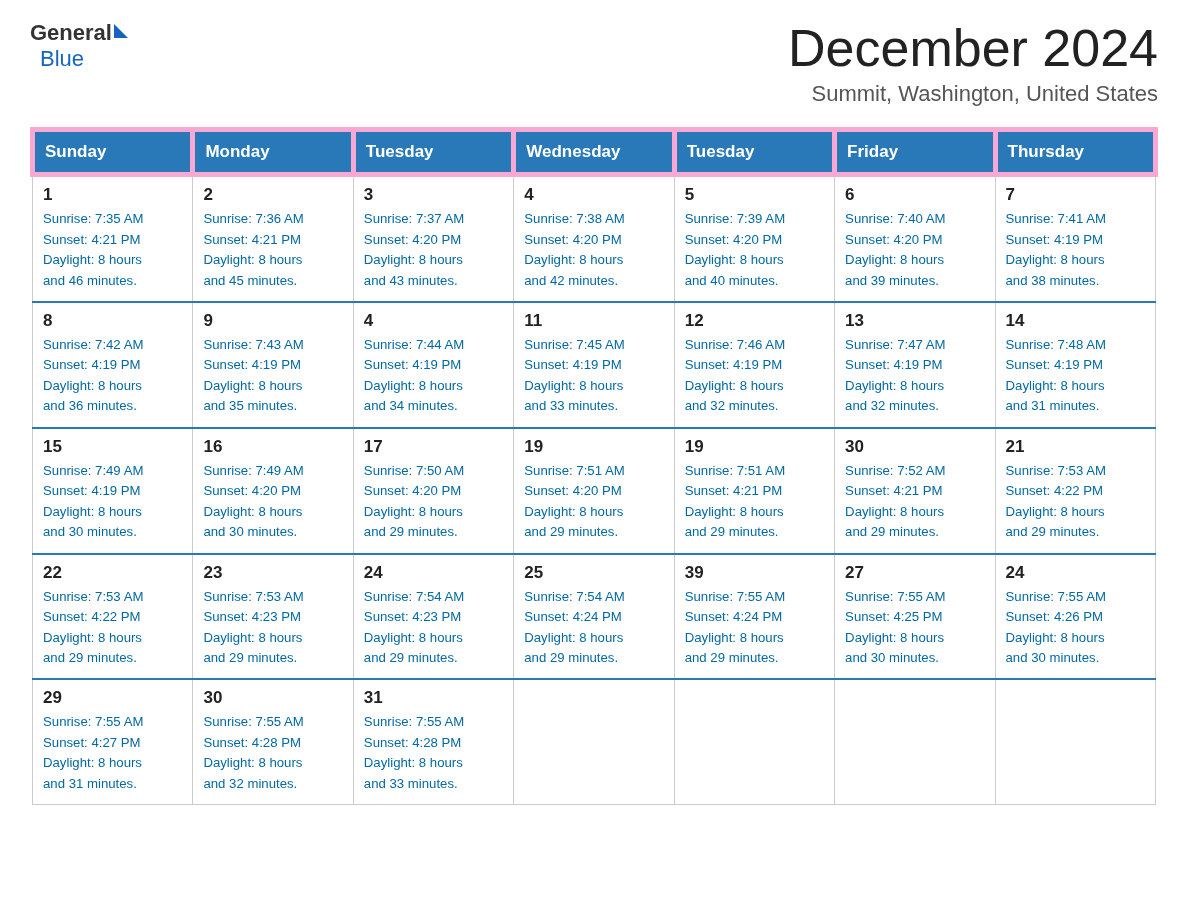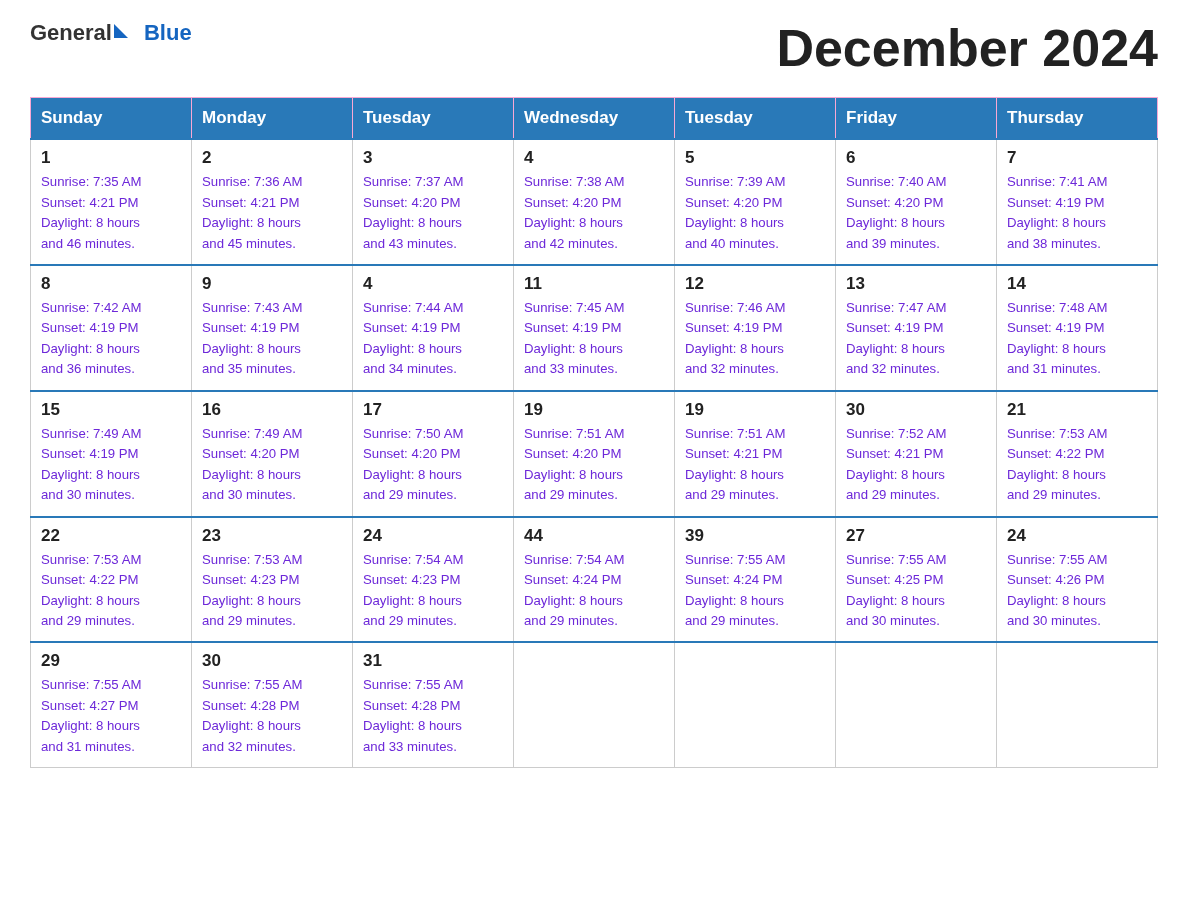--- a/index.html
+++ b/index.html
@@ -30,58 +30,58 @@
       width: 0;
       height: 0;
       border-left: 14px solid #1565c0;
       border-top: 14px solid transparent;
       border-bottom: 0px solid transparent;
       margin-left: 2px;
       margin-top: -4px;
     }
     .logo-block {
       display: flex;
-      flex-direction: row;
+      flex-direction: column;
     }
     .logo-line1 {
       display: flex;
       align-items: center;
     }
     .logo-line2 {
       font-size: 22px;
-      font-weight: bold;
+      font-weight: normal;
       color: #1565c0;
-      margin-left: 16px;
+      margin-left: 10px;
     }
     .title-area {
       text-align: right;
     }
     .calendar-title {
       font-size: 52px;
-      font-weight: bold;
+      font-weight: normal;
       color: #222;
       line-height: 1.1;
     }
     .calendar-subtitle {
       font-size: 22px;
       color: #555;
       margin-top: 4px;
     }
     table {
       width: 100%;
       border-collapse: collapse;
     }
     thead th {
       background-color: #2979b8;
       color: #fff;
       font-size: 17px;
       font-weight: bold;
       padding: 10px 10px;
       text-align: left;
-      border: 1px solid #f9a8d4;
+      border: 5px solid #f9a8d4;
     }
     tbody td {
       vertical-align: top;
       padding: 8px 10px 10px 10px;
       border: 1px solid #ccc;
       border-top: 2px solid #2979b8;
       font-size: 13.5px;
       color: #333;
       min-width: 130px;
       height: 110px;
@@ -89,21 +89,21 @@
     .day-number {
       font-size: 17px;
       font-weight: bold;
       color: #222;
       display: block;
       margin-bottom: 4px;
     }
     .day-info {
       font-size: 13.2px;
       line-height: 1.55;
-      color: #6d28d9;
+      color: #0369a1;
     }
     td.empty {
       background: #fff;
       border-top: 2px solid #2979b8;
     }
     tr td {
       background: #fff;
     }
   </style>
 </head>
@@ -114,20 +114,21 @@
     <div class="logo-block">
       <div class="logo-line1">
         <span class="logo-text-general">General</span>
         <div class="logo-triangle"></div>
       </div>
       <span class="logo-line2">Blue</span>
     </div>
   </div>
   <div class="title-area">
     <div class="calendar-title">December 2024</div>
+    <div class="calendar-subtitle">Summit, Washington, United States</div>
   </div>
 </div>
 
 <table>
   <thead>
     <tr>
     <th>Sunday</th>
         <th>Monday</th>
         <th>Tuesday</th>
         <th>Wednesday</th>
@@ -354,21 +355,21 @@
         <td>
         <span class="day-number">24</span>
         <div class="day-info">
           Sunrise: 7:54 AM<br>
           Sunset: 4:23 PM<br>
           Daylight: 8 hours<br>
           and 29 minutes.
         </div>
       </td>
         <td>
-        <span class="day-number">44</span>
+        <span class="day-number">25</span>
         <div class="day-info">
           Sunrise: 7:54 AM<br>
           Sunset: 4:24 PM<br>
           Daylight: 8 hours<br>
           and 29 minutes.
         </div>
       </td>
         <td>
         <span class="day-number">39</span>
         <div class="day-info">

